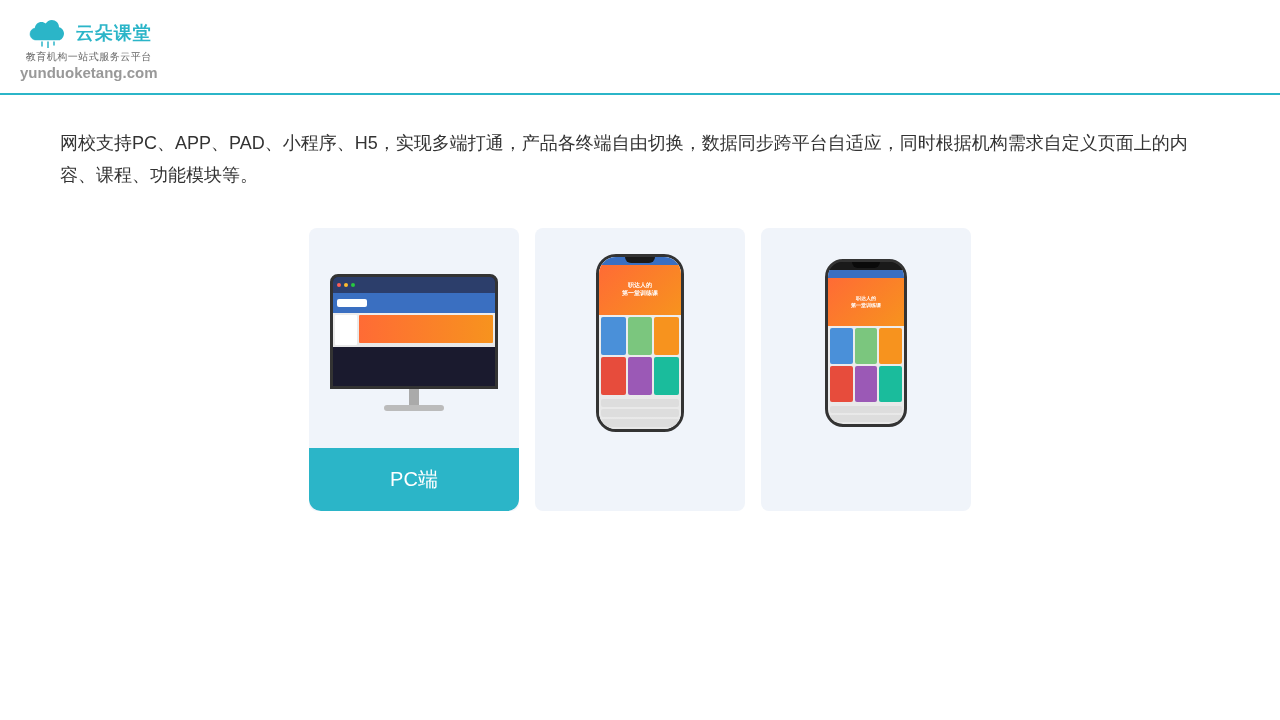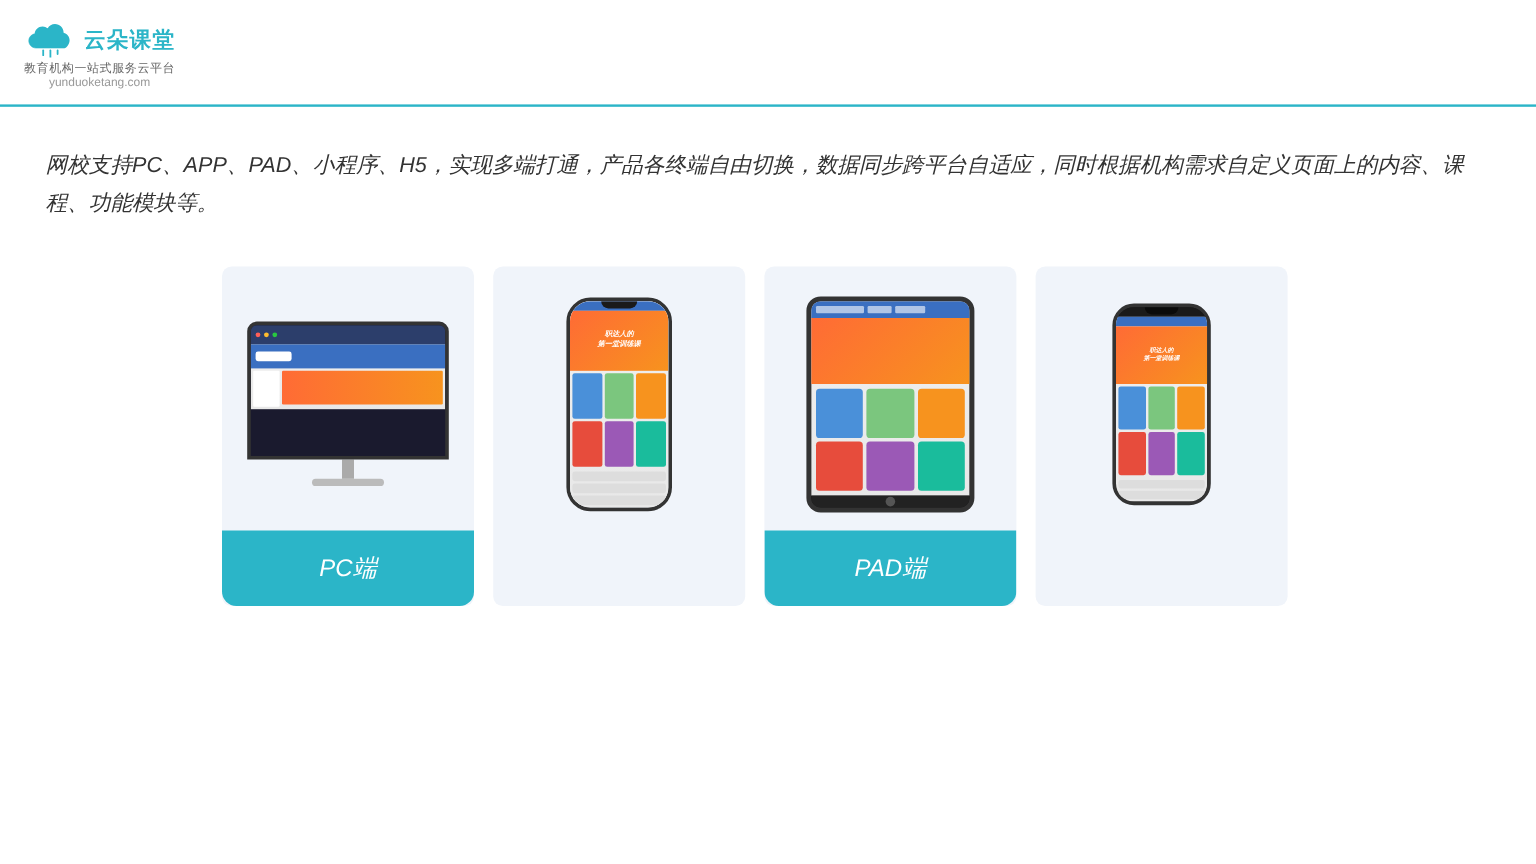--- a/index.html
+++ b/index.html
@@ -58,29 +58,29 @@
       letter-spacing: 1px;
     }
     .brand-sub {
       font-size: 10px;
       color: #666;
       text-align: right;
       letter-spacing: 0.5px;
       margin-top: 2px;
     }
     .brand-url {
-      font-size: 10px;
+      font-size: 15px;
       color: #999;
       text-align: center;
+      font-weight: bold;
     }
 
     
     .content {
-      padding: 32px 60px 20px 38px;
-      font-style: italic;
+      padding: 32px 60px 20px 60px;
     }
     .description {
       font-size: 18px;
       color: #333;
       line-height: 1.8;
       margin-bottom: 36px;
     }
 
     
     .cards-container {
@@ -460,46 +460,20 @@
             <div class="phone-list">
               <div class="phone-list-item"></div>
               <div class="phone-list-item"></div>
               <div class="phone-list-item"></div>
             </div>
           </div>
         </div>
       </div>
     </div>
 
-    <div class="card">
-      <div class="card-image-area">
-        <div class="tablet-mockup">
-          <div class="tablet-screen">
-            <div class="tablet-nav-bar">
-              <div class="tablet-nav-item" style="width:40px;"></div>
-              <div class="tablet-nav-item" style="width:20px;"></div>
-              <div class="tablet-nav-item" style="width:25px;"></div>
-            </div>
-            <div class="tablet-hero"></div>
-            <div class="tablet-content">
-              <div class="tablet-card"></div>
-              <div class="tablet-card"></div>
-              <div class="tablet-card"></div>
-              <div class="tablet-card"></div>
-              <div class="tablet-card"></div>
-              <div class="tablet-card"></div>
-            </div>
-          </div>
-          <div class="tablet-home">
-            <div class="tablet-home-btn"></div>
-          </div>
-        </div>
-      </div>
-      <div class="card-label">PAD端</div>
-    </div>
 
 
     <div class="card">
       <div class="card-image-area">
         <div class="mini-phone">
           <div class="mini-notch-area">
             <div class="mini-notch"></div>
           </div>
           <div class="mini-screen">
             <div class="mini-status"></div>

